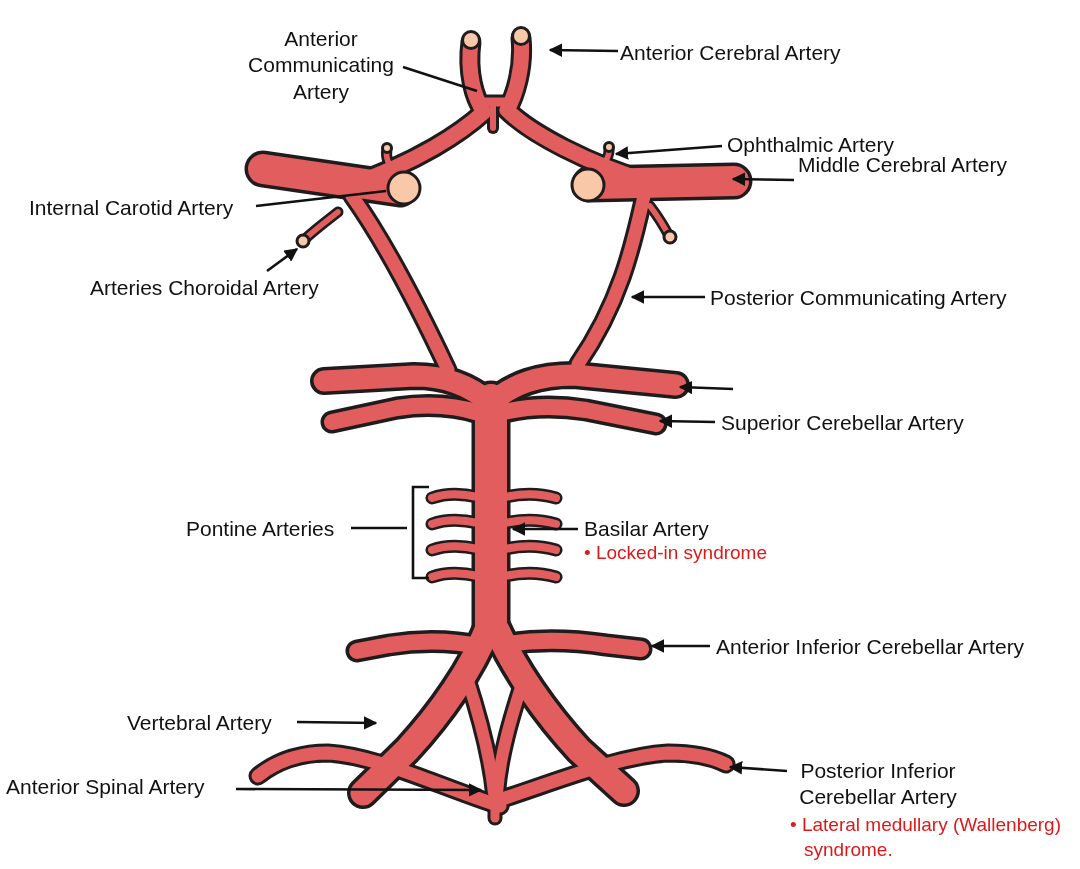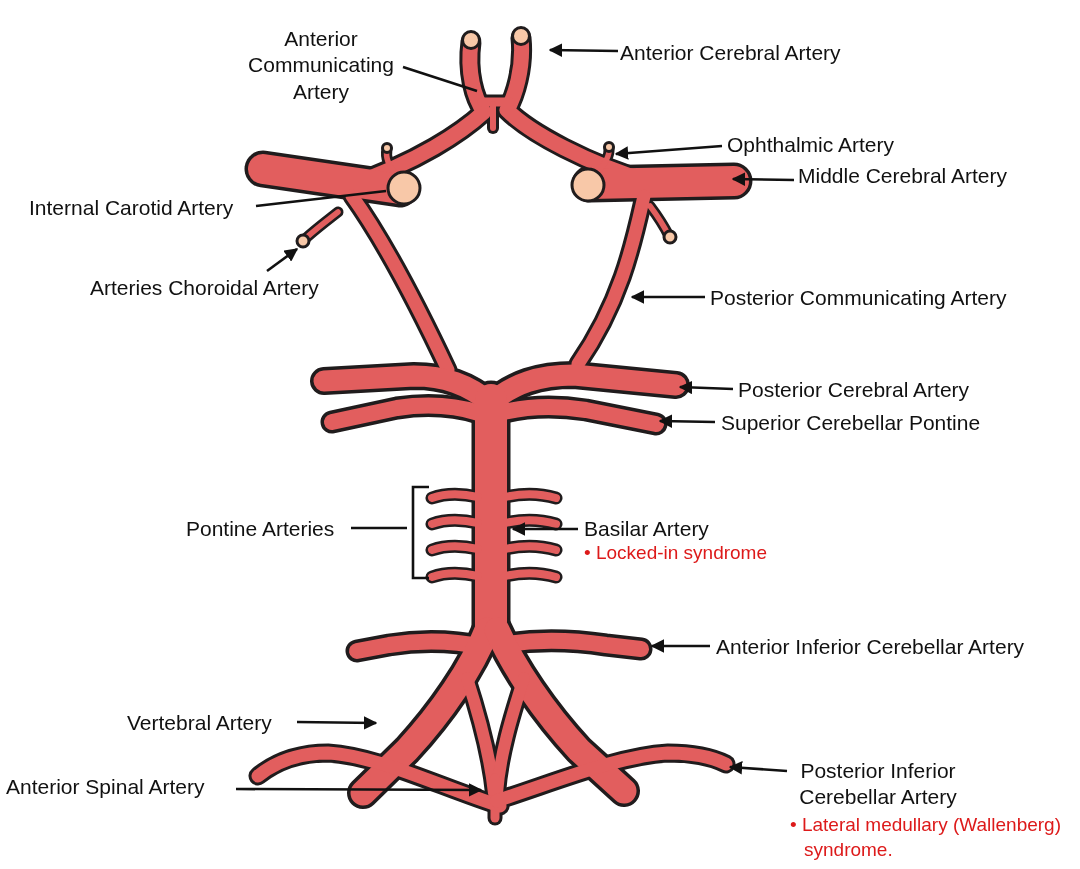--- a/index.html
+++ b/index.html
@@ -182,31 +182,30 @@
       <path d="M787 771 L730 767" marker-end="url(#arrowhead)"></path>
     </g>
   </svg>
 
   <div class="label wrap center" style="left:228px;top:26px;width:186px">Anterior Communicating Artery</div>
 
   <div class="label" style="left:620px;top:40px">Anterior Cerebral Artery</div>
 
   <div class="label" style="left:727px;top:132px">Ophthalmic Artery</div>
 
-  <div class="label" style="left:798px;top:163px">Middle Cerebral Artery</div>
+  <div class="label" style="left:798px;top:152px">Middle Cerebral Artery</div>
 
   <div class="label" style="left:29px;top:195px">Internal Carotid Artery</div>
 
   <div class="label" style="left:90px;top:275px">Arteries Choroidal Artery</div>
 
   <div class="label" style="left:710px;top:285px">Posterior Communicating Artery</div>
 
-  <div class="label" style="left:738px;top:377px">Posterior Cerebral Artery</div>
-
-  <div class="label" style="left:721px;top:410px">Superior Cerebellar Pontine</div>
+
+  <div class="label" style="left:721px;top:410px">Superior Cerebellar Artery</div>
 
   <div class="label" style="left:186px;top:516px">Pontine Arteries</div>
 
   <div class="label" style="left:584px;top:516px">Basilar Artery</div>
   <div class="note" style="left:584px;top:541px">• Locked-in syndrome</div>
 
   <div class="label" style="left:716px;top:634px">Anterior Inferior Cerebellar Artery</div>
 
   <div class="label" style="left:127px;top:710px">Vertebral Artery</div>
 

